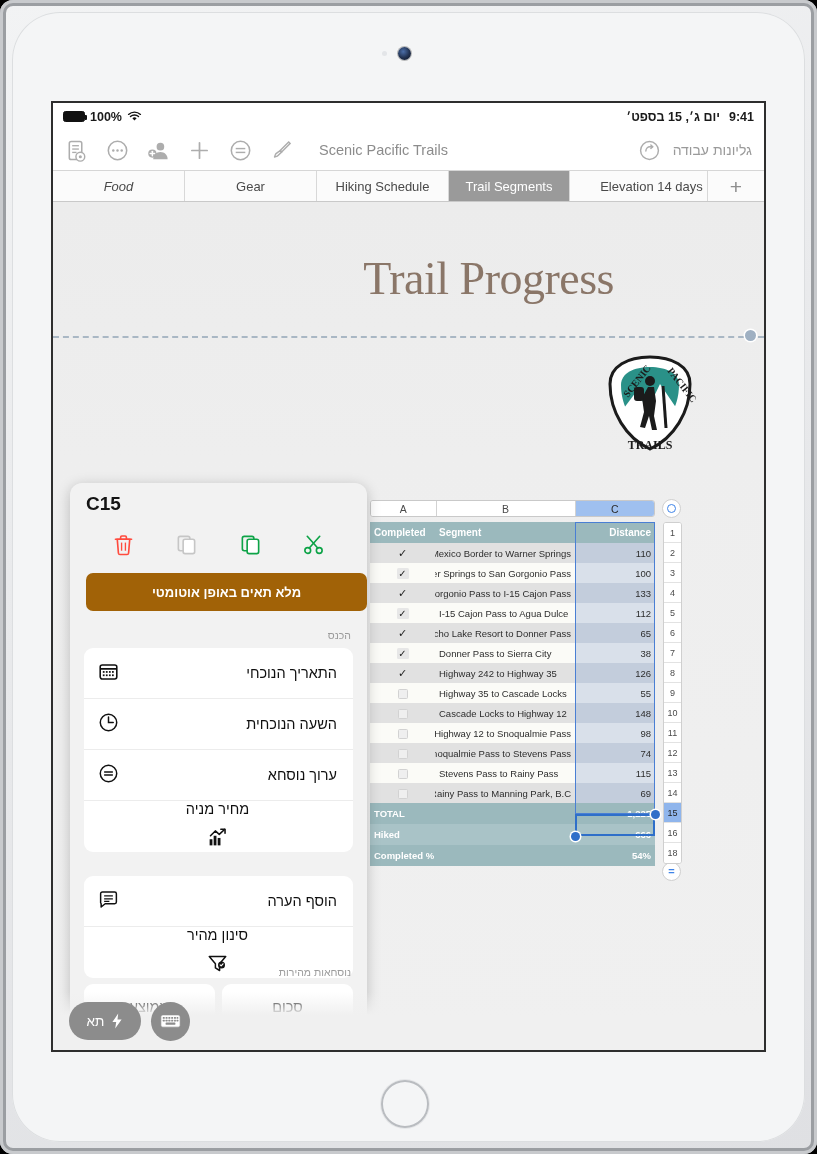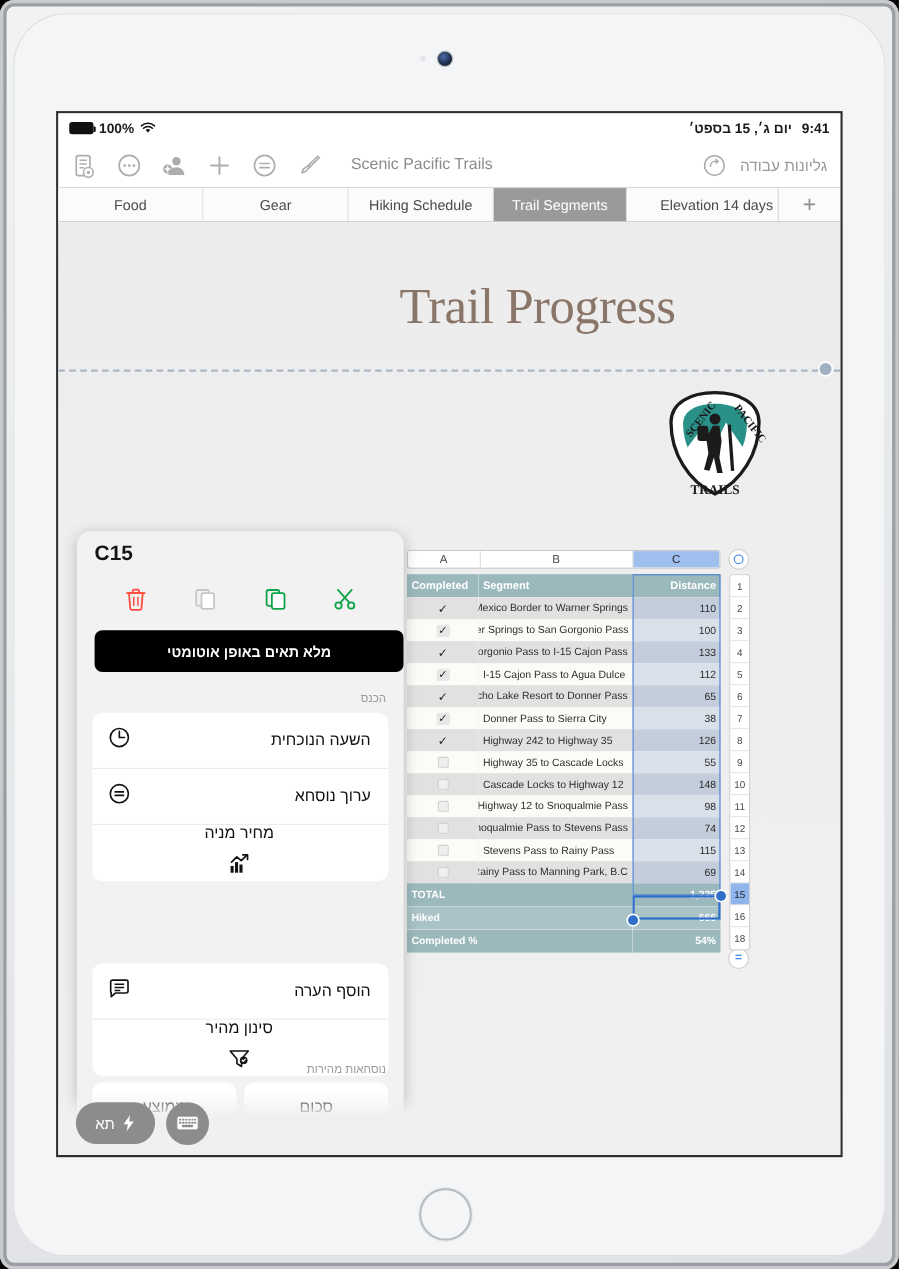--- a/index.html
+++ b/index.html
@@ -92,21 +92,21 @@
     border-bottom: 1px solid #c9c9c9;
   }
   .tab {
     display: flex; align-items: center; justify-content: center;
     font-size: 13px; color: #4a4a4a;
     border-right: 1px solid #d8d8d8;
     background: #fbfbfb;
     white-space: nowrap; padding: 0 10px;
   }
   .tab.selected { background: #9a9a9a; color: #fff; }
-  #tab-food { width: 132px; }
+  #tab-food { width: 132px; font-style: italic; }
   #tab-gear { width: 132px; }
   #tab-hiking { width: 132px; }
   #tab-trail { width: 121px; }
   #tab-elev { width: 138px; border-right: 1px solid #d8d8d8; padding-left: 36px; }
   #tab-add { flex: 1; display: flex; align-items: center; justify-content: center; }
   .plus-glyph { font-size: 21px; color: #8e8e8e; line-height: 1; font-weight: 300; }
 
   
   #canvas {
     position: absolute; left: 0; top: 99px; width: 711px; height: 848px;
@@ -261,21 +261,21 @@
   }
   #action-icons {
     position: absolute; left: 0; right: 0; top: 42px; height: 38px;
     display: flex; direction: ltr; align-items: center; justify-content: space-around;
     padding: 0 22px;
   }
   .act-icon { width: 23px; height: 23px; }
 
   #autofill-btn {
     position: absolute; left: 16px; right: 0; top: 90px; height: 38px;
-    background: #000000; border-radius: 7px;
+    background: #a16207; border-radius: 7px;
     display: flex; align-items: center; justify-content: center;
     color: #fff; font-size: 13px; font-weight: 600;
   }
 
   .section-label {
     position: absolute; right: 16px;
     font-size: 10.5px; color: #9b9b9b;
   }
   #label-insert { top: 146px; }
   #label-formulas { top: 483px; }
@@ -601,20 +601,37 @@
           </svg>
         </div>
 
         <div id="autofill-btn">
           <span>מלא תאים באופן אוטומטי</span>
         </div>
 
         <div class="section-label" id="label-insert">הכנס</div>
 
         <div class="menu-group" id="group-insert">
+            <div class="menu-item">
+              <span class="menu-item-label">התאריך הנוכחי</span>
+              <span><svg viewBox="0 0 24 24" class="menu-icon">
+                  <rect x="2.5" y="4.5" width="19" height="16" rx="2.4" fill="none" stroke="#111" stroke-width="1.8"></rect>
+                  <line x1="2.5" y1="9" x2="21.5" y2="9" stroke="#111" stroke-width="1.8"></line>
+                  <g fill="#111">
+                    <rect x="5.5" y="11.5" width="2" height="2"></rect>
+                    <rect x="9" y="11.5" width="2" height="2"></rect>
+                    <rect x="12.5" y="11.5" width="2" height="2"></rect>
+                    <rect x="16" y="11.5" width="2" height="2"></rect>
+                    <rect x="5.5" y="15.3" width="2" height="2"></rect>
+                    <rect x="9" y="15.3" width="2" height="2"></rect>
+                    <rect x="12.5" y="15.3" width="2" height="2"></rect>
+                    <rect x="16" y="15.3" width="2" height="2"></rect>
+                  </g>
+                </svg></span>
+            </div>
             <div class="menu-item">
               <span class="menu-item-label">השעה הנוכחית</span>
               <span><svg viewBox="0 0 24 24" class="menu-icon">
                   <circle cx="12" cy="12" r="9.4" fill="none" stroke="#111" stroke-width="1.7"></circle>
                   <path d="M12 5.6 V12 H17.4" fill="none" stroke="#111" stroke-width="1.7" stroke-linecap="round"></path>
                 </svg></span>
             </div>
             <div class="menu-item">
               <span class="menu-item-label">ערוך נוסחא</span>
               <span><svg viewBox="0 0 24 24" class="menu-icon">

